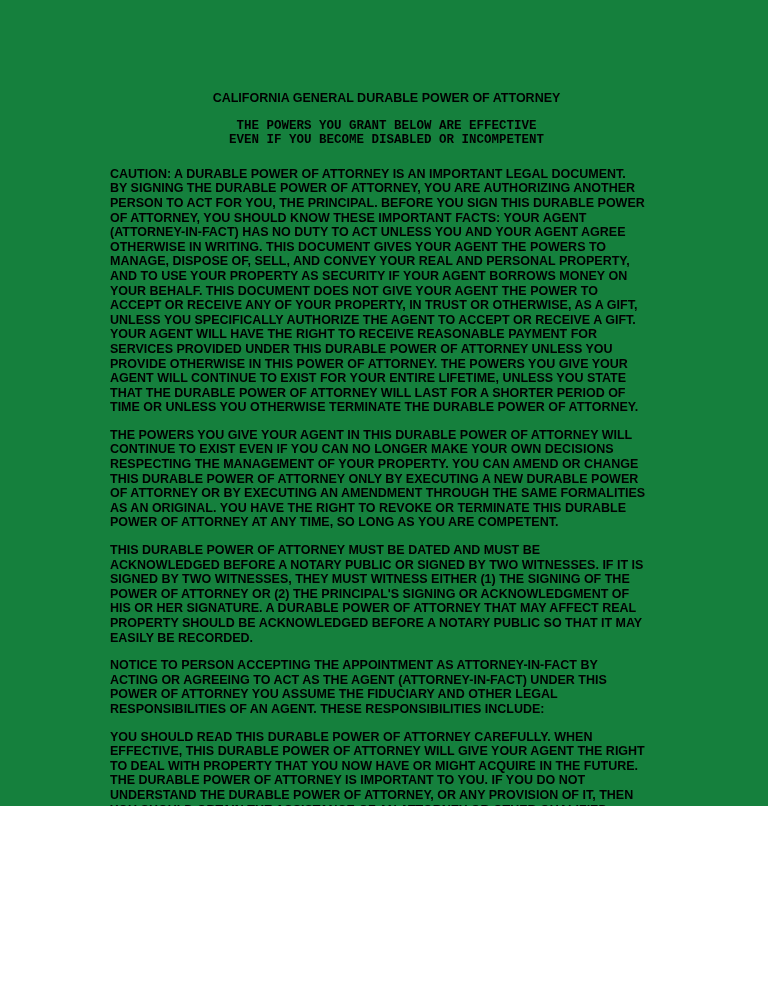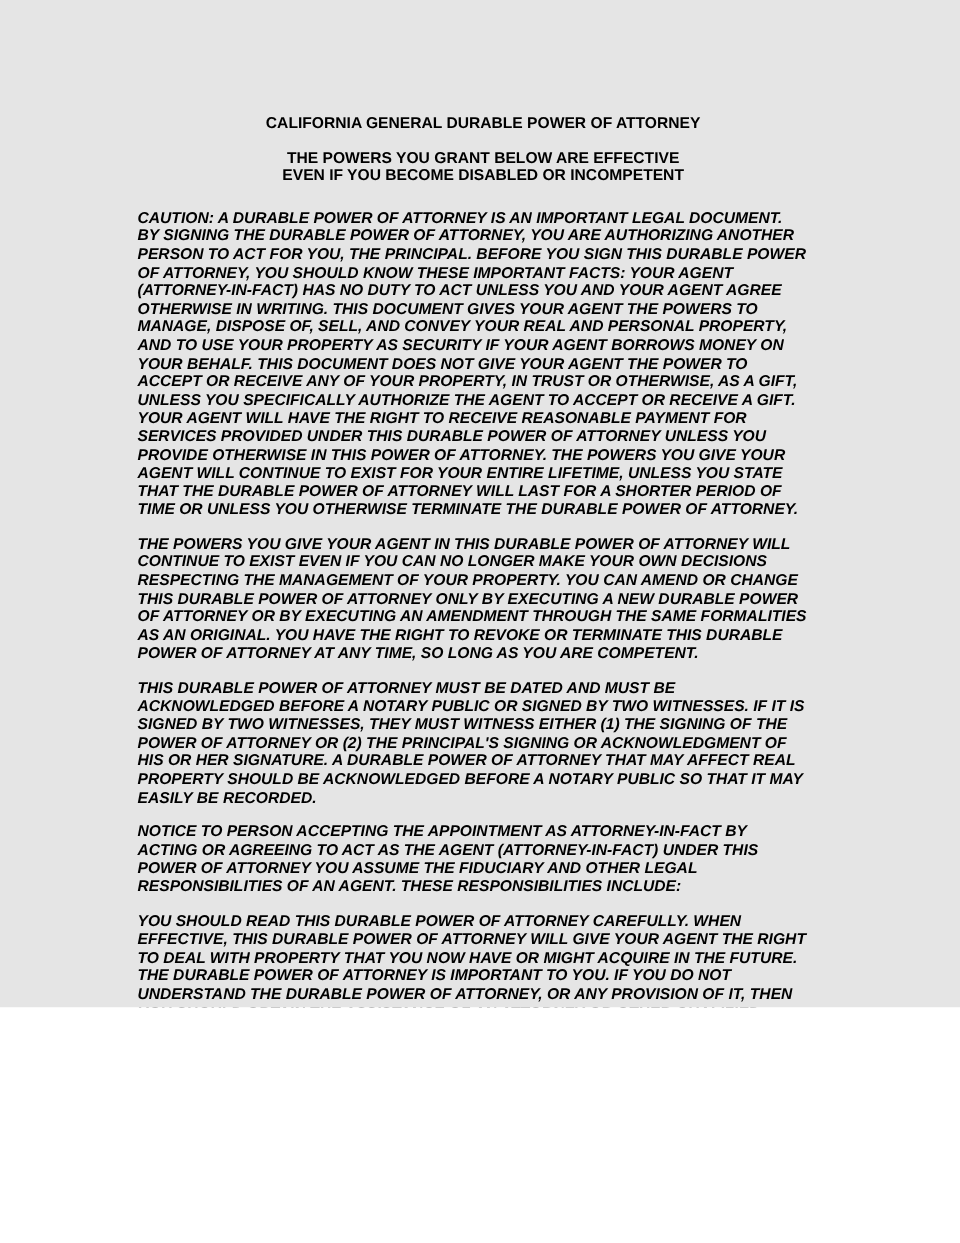--- a/index.html
+++ b/index.html
@@ -5,21 +5,21 @@
   * { box-sizing: border-box; }
   html, body {
     margin: 0;
     padding: 0;
     background: #ffffff;
   }
   .page {
     position: relative;
     width: 768px;
     height: 806px;
-    background: #e5e5e5;
+    background: #15803d;
     overflow: hidden;
     font-family: "Liberation Sans", sans-serif;
     font-weight: bold;
     color: #000000;
   }
   .doc {
     position: absolute;
     top: 91px;
     left: 110px;
     width: 553px;
@@ -32,25 +32,25 @@
     line-height: 14.6px;
     text-align: center;
     white-space: pre;
   }
   .subtitle {
     margin: 0 0 19px 0;
     text-align: center;
   }
   .subtitle-line {
     white-space: pre;
+    font-family: Liberation Mono, monospace;
   }
   .para {
     margin: 0 0 13px 0;
     white-space: pre;
-    font-style: italic;
   }
 </style>
 </head>
 <body>
 
 <div class="page">
   <div class="doc">
     <h1 class="title">CALIFORNIA GENERAL DURABLE POWER OF ATTORNEY</h1>
     <div class="subtitle">
       <div class="subtitle-line">THE POWERS YOU GRANT BELOW ARE EFFECTIVE</div>

